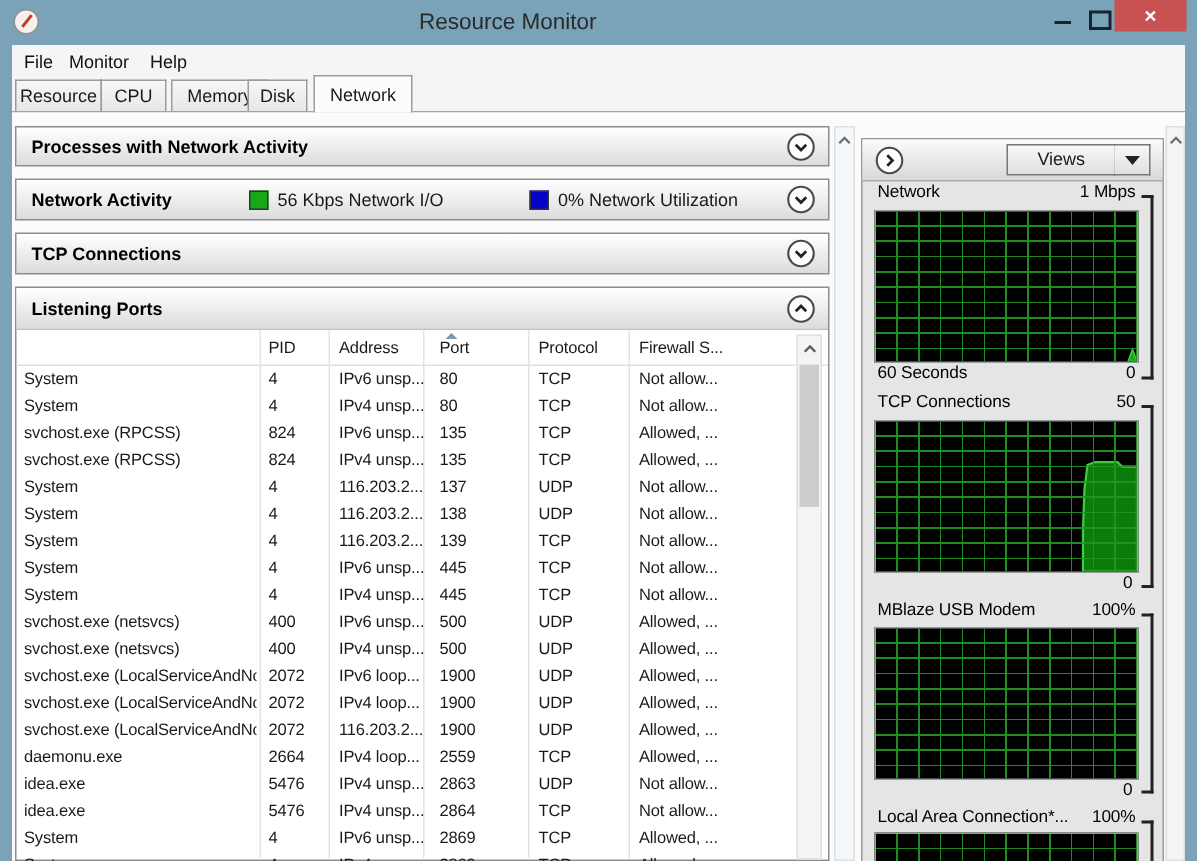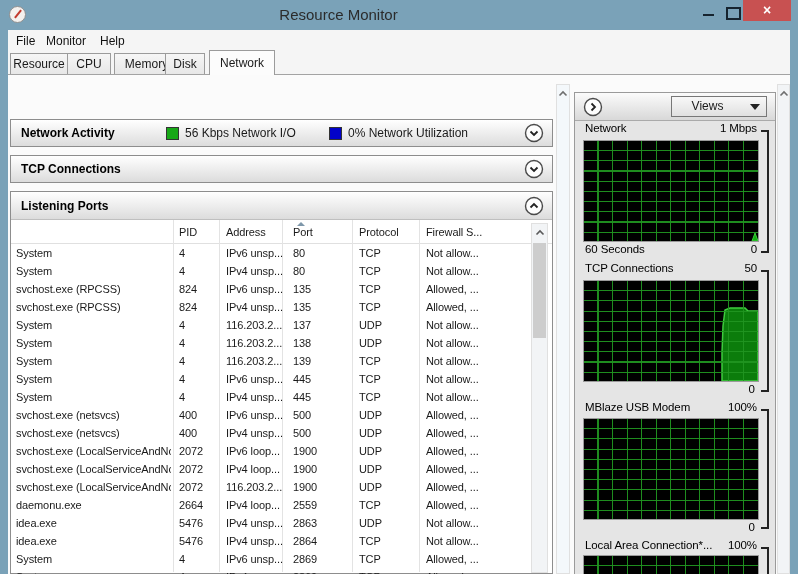--- a/index.html
+++ b/index.html
@@ -119,28 +119,37 @@
 
   <div class="abs tabline"></div>
   <div class="tab" style="left:10px;width:58px;">Resource</div>
   <div class="tab" style="left:67px;width:44px;">CPU</div>
   <div class="tab" style="left:114px;width:65px;">Memory</div>
   <div class="tab" style="left:165px;width:40px;">Disk</div>
   <div class="tab active" style="left:209px;width:66px;">Network</div>
 
   <div class="abs content-bg"></div>
 
+  <div class="abs panel" style="top:84px;height:27px;">
+    <div class="panel-header-label">Processes with Network Activity</div>
+    <div class="chev-btn">
+      <svg width="20" height="20" viewBox="0 0 20 20">
+          <circle cx="10" cy="10" r="8.5" fill="#fdfdfd" stroke="#4a4a4a" stroke-width="1.4"></circle>
+          <path d="M6.5 8.5 L10 12 L13.5 8.5" fill="none" stroke="#222" stroke-width="1.8"></path>
+        </svg>
+    </div>
+  </div>
 
   <div class="abs panel" style="top:119px;height:28px;">
     <div class="panel-header-label">Network Activity</div>
     <div class="legend" style="left:155px;">
       <span class="swatch green"></span>
       <span>56 Kbps Network I/O</span>
     </div>
-    <div class="legend" style="left:318px;">
+    <div class="legend" style="left:342px;">
       <span class="swatch blue"></span>
       <span>0% Network Utilization</span>
     </div>
     <div class="chev-btn">
       <svg width="20" height="20" viewBox="0 0 20 20">
           <circle cx="10" cy="10" r="8.5" fill="#fdfdfd" stroke="#4a4a4a" stroke-width="1.4"></circle>
           <path d="M6.5 8.5 L10 12 L13.5 8.5" fill="none" stroke="#222" stroke-width="1.8"></path>
         </svg>
     </div>
   </div>

